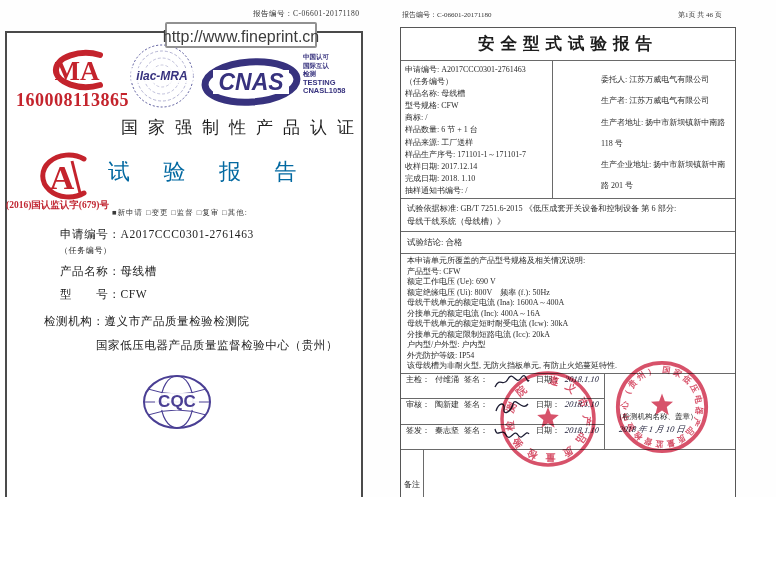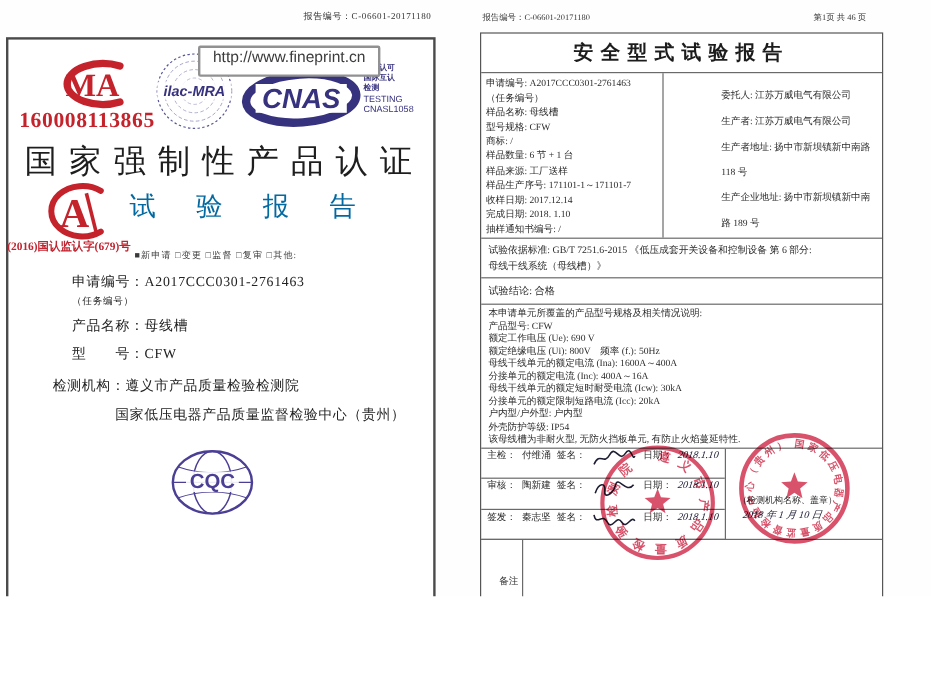--- a/index.html
+++ b/index.html
@@ -13,30 +13,30 @@
   
   #lp-header { left:253px; top:9px; font-size:7.5px; color:#333; letter-spacing:.5px; }
   #lp-box { left:5px; top:31px; width:354px; height:512px; border:2px solid #4a4a4a; background:#fff; }
 
   #cma-logo { left:40px; top:47px; }
   #cma-number { left:16px; top:90px; font-size:18px; font-weight:bold; color:#c4232c; letter-spacing:.5px; }
   #ilac-logo { left:127px; top:42px; }
   #cnas-logo { left:201px; top:56px; }
   #cnas-side { left:303px; top:53px; line-height:8.5px; }
   #cnas-side .cn { font-size:6.5px; color:#37327e; font-weight:bold; }
-  #cnas-side .en { font-size:7.5px; color:#37327e; font-weight:normal; font-family:"Liberation Sans",sans-serif; }
+  #cnas-side .en { font-size:7.5px; color:#37327e; font-weight:bold; font-family:"Liberation Sans",sans-serif; }
 
   #watermark {
-    left:165px; top:38px; width:148px; height:22px; background:#ffffff;
+    left:165px; top:22px; width:148px; height:22px; background:#ffffff;
     border:2px solid #919191; border-radius:2px; z-index:9;
-    display:flex; align-items:flex-start; justify-content:center;
-    font-family:"Liberation Sans",sans-serif; font-size:13px; color:#3c3c3c;
+    display:flex; align-items:flex-end; justify-content:center;
+    font-family:"Liberation Sans",sans-serif; font-size:16px; color:#3c3c3c;
   }
 
-  #lp-title { left:0; top:116px; width:364px; text-align:center; font-size:27px; color:#1e1e1e;
+  #lp-title { left:0; top:116px; width:364px; text-align:right; font-size:17px; color:#1e1e1e;
               letter-spacing:10px; text-indent:10px; }
   #ac-logo { left:34px; top:149px; }
   #lp-accr { left:6px; top:199px; font-size:9.5px; font-weight:bold; color:#c12531; }
   #lp-subtitle { left:108px; top:157px; font-size:22px; color:#0369a1; letter-spacing:14px; }
   #lp-checkline { left:112px; top:208px; font-size:7.5px; color:#3a3a3a; letter-spacing:1px; }
 
   .lp-field { font-size:11.5px; color:#222; letter-spacing:.6px; }
   #lpf-apply { left:60px; top:227px; }
   #lpf-task  { left:60px; top:245px; font-size:8px; }
   #lpf-prod  { left:60px; top:264px; }
@@ -71,21 +71,21 @@
   .sig-svg { flex:0 0 auto; }
   .hand { font-style:italic; color:#20203a; font-size:8.5px; transform:skewX(-8deg); }
 
   #stamp-cell { position:absolute; left:203px; top:0; width:129px; height:76px;
                 border-left:1px solid #6a6a6a; box-sizing:border-box; font-size:7.5px; }
   #stamp-note { position:absolute; left:10px; top:38px; }
   #stamp-date { position:absolute; left:14px; top:50px; }
 
   #rp-remark { height:68px; display:flex; border-bottom:none; }
   #remark-label { width:23px; border-right:1px solid #6a6a6a; box-sizing:border-box;
-                  display:flex; align-items:center; justify-content:center; font-size:8px;margin-left:12px; }
+                  display:flex; align-items:center; justify-content:center; font-size:8px; }
   #remark-body { flex:1; }
 
   #stamp1 { left:498px; top:369px; z-index:6; opacity:.88; mix-blend-mode:multiply; }
   #stamp2 { left:614px; top:359px; z-index:6; opacity:.88; mix-blend-mode:multiply; }
 
   #rp-footer-left { left:402px; top:535px; font-size:6.5px; color:#444; letter-spacing:.3px; }
   #rp-footer-right { left:400px; top:535px; width:310px; text-align:right; font-size:6.5px; color:#444; }
 </style>
 </head>
 <body>
@@ -188,21 +188,21 @@
         <div>样品来源: 工厂送样</div>
         <div>样品生产序号: 171101-1～171101-7</div>
         <div>收样日期: 2017.12.14</div>
         <div>完成日期: 2018. 1.10</div>
         <div>抽样通知书编号: /</div>
       </div>
       <div id="rp-info-right">
         <div>委托人: 江苏万威电气有限公司</div>
         <div>生产者: 江苏万威电气有限公司</div>
         <div>生产者地址: 扬中市新坝镇新中南路 118 号</div>
-        <div>生产企业地址: 扬中市新坝镇新中南路 189 号</div>
+        <div>生产企业地址: 扬中市新坝镇新中南路 201 号</div>
       </div>
     </div>
 
     <div class="rrow" id="rp-standard">
       <div>试验依据标准: GB/T 7251.6-2015 《低压成套开关设备和控制设备 第 6 部分:</div>
       <div>母线干线系统（母线槽）》</div>
     </div>
 
     <div class="rrow" id="rp-conclusion">试验结论: 合格</div>
 

